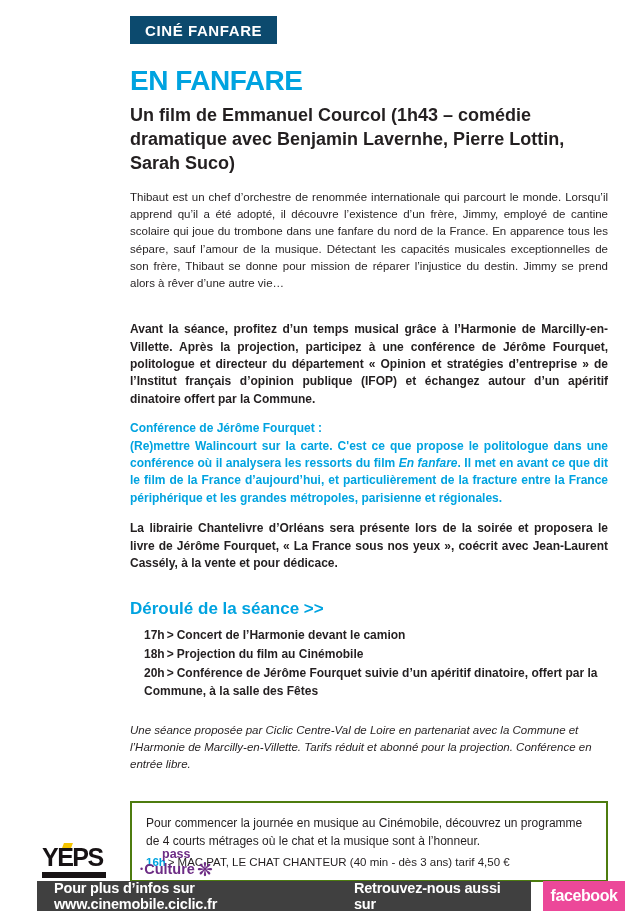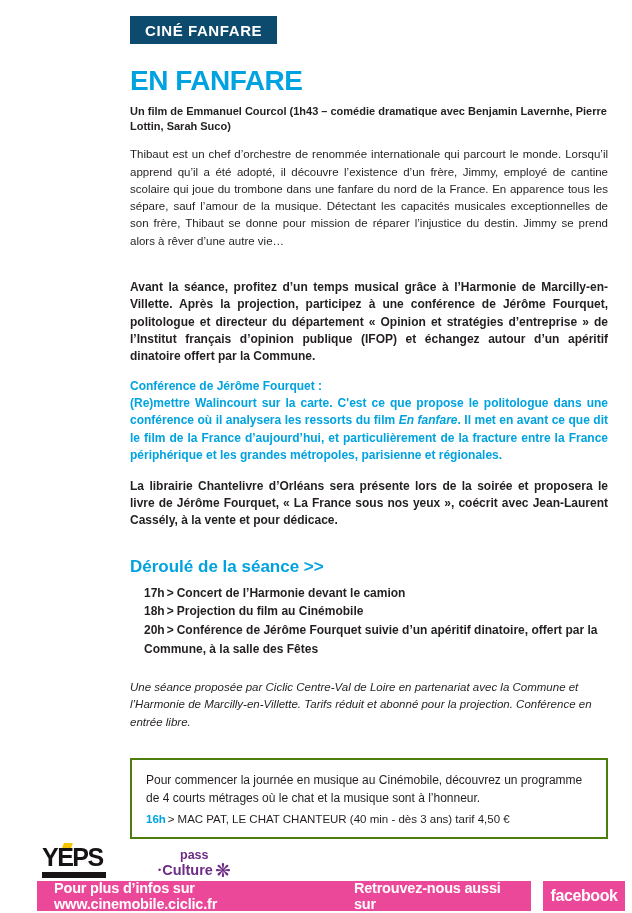--- a/index.html
+++ b/index.html
@@ -25,21 +25,21 @@
   .title {
     margin-top: 21px;
     color: #00a3e0;
     font-weight: bold;
     font-size: 28px;
     letter-spacing: -0.5px;
   }
   .credits {
     margin-top: 7px;
     font-weight: bold;
-    font-size: 11px;
+    font-size: 18px;
     line-height: 1.33;
   }
   .synopsis {
     margin-top: 13px;
     font-size: 11.5px;
     line-height: 1.5;
     text-align: justify;
   }
   .intro {
     margin-top: 29px;
@@ -97,22 +97,22 @@
     margin-top: 6px;
     font-size: 11.5px;
   }
   .highlight-session .time { color: #00a3e0; font-weight: bold; }
   .highlight-session .sep { margin: 0 3px 0 2px; }
 
   .logos-row {
     position: absolute;
     left: 42px; top: 845px;
     display: flex;
-    align-items: flex-end;
-    gap: 52px;
+    align-items: center;
+    gap: 34px;
   }
   .yeps-logo { position: relative; }
   .yeps-text {
     font-weight: 900;
     font-size: 25px;
     letter-spacing: -1.5px;
     color: #171214;
     line-height: 1;
     font-family: "Liberation Sans", sans-serif;
   }
@@ -132,21 +132,21 @@
   .pass-line1 { font-weight: bold; font-size: 12.5px; margin-left: 22px; }
   .pass-line2-row { display: flex; align-items: center; margin-top: 1px; }
   .pass-dot { font-size: 9px; margin-right: 1px; }
   .pass-line2 { font-weight: bold; font-size: 14.5px; }
   .pass-star { font-size: 19px; margin-left: 2px; line-height: 0.8; }
 
   .footer-bar {
     position: absolute;
     left: 37px; top: 881px;
     width: 494px; height: 30px;
-    background: #ec4899;
+    background: #404040;
     color: #ffffff;
     font-weight: bold;
     font-size: 14.5px;
     display: flex;
     align-items: center;
     justify-content: space-between;
     padding: 0 9px 0 17px;
     letter-spacing: -0.2px;
   }
   .facebook-box {

